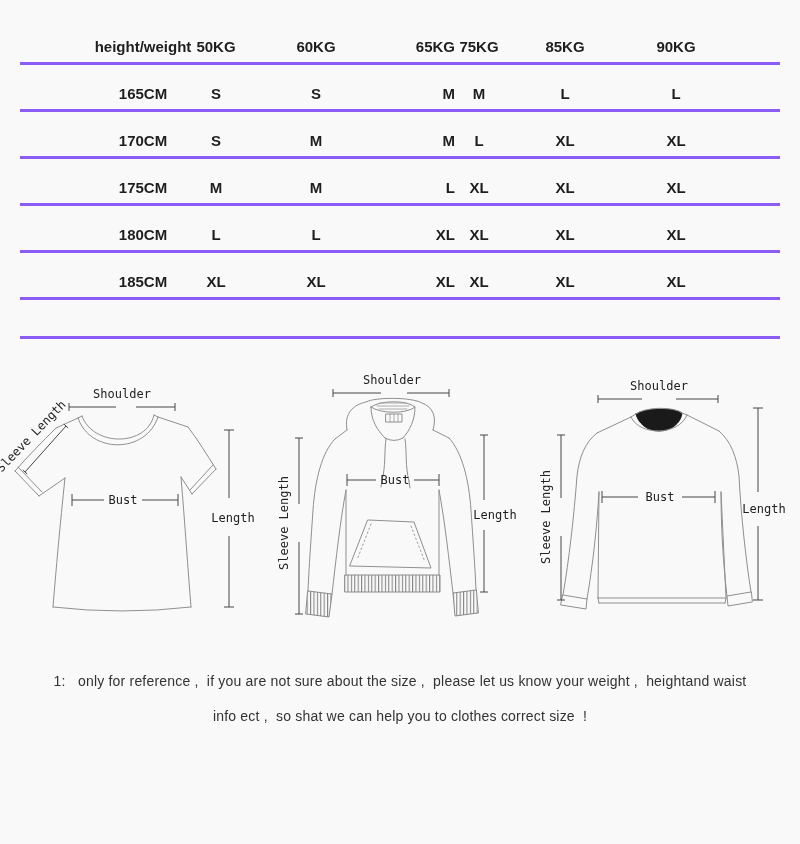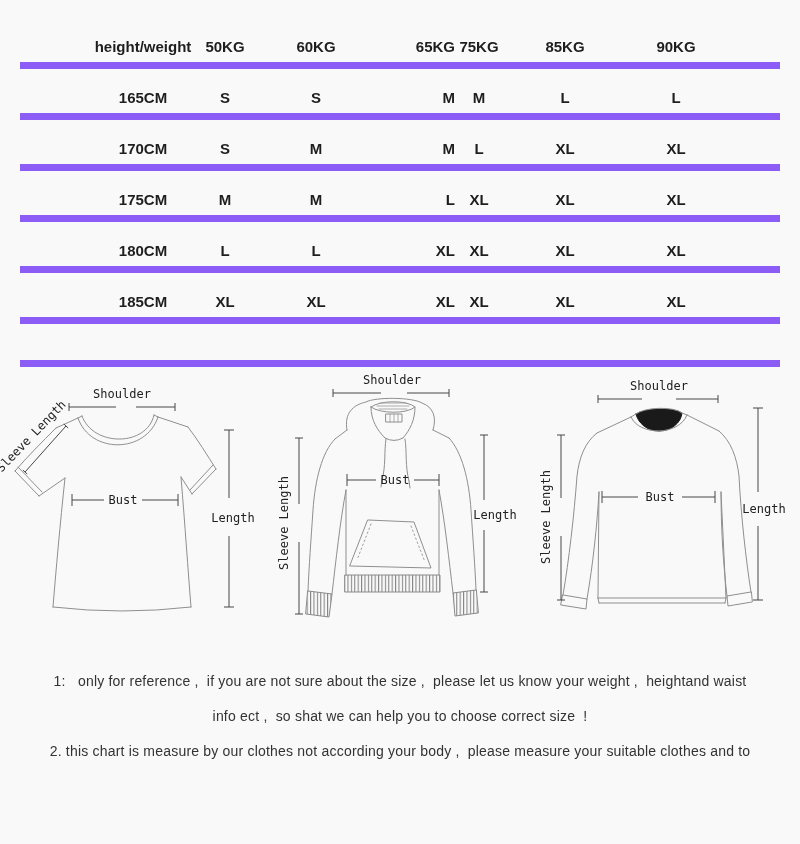--- a/index.html
+++ b/index.html
@@ -4,30 +4,30 @@
 <style>
   html,body { margin:0; padding:0; }
   body { background:#e9e9e9; font-family:"Liberation Sans", sans-serif; }
   #page {
     position:relative; width:800px; height:844px; margin:0 auto;
     background:#f9f9f9; overflow:hidden;
   }
 
   
   #size-table { position:absolute; left:20px; top:28px; width:760px; }
-  .trow { position:relative; border-bottom:7px solid #8b5cf6; }
+  .trow { position:relative; border-bottom:3px solid #8b5cf6; }
   .trow.thead { height:34px; }
   .trow.tdata { height:44px; }
   .trow.tempty { height:36px; }
   .tcell {
     position:absolute; bottom:7px; width:120px; text-align:center;
     font-size:15px; font-weight:bold; color:#1e1e1e; white-space:nowrap;
   }
   .c0 { left:63px;  }
-  .c1 { left:145px; }
+  .c1 { left:136px; }
   .c2 { left:236px; }
   .c3 { left:315px;text-align:right; }
   .c4 { left:399px;margin-top:43px; }
   .c5 { left:485px;margin-top:8px; }
   .c6 { left:596px; }
 
   
   .diagram { position:absolute; top:340px; }
   #dia-tshirt { left:0; }
   #dia-hoodie { left:265px; }
@@ -215,17 +215,16 @@
       <path d="M 223,68 H 233 M 228,68 V 152 M 228,186 V 260 M 223,260 H 233"></path>
     </g>
     <text class="dlabel" x="129" y="50" text-anchor="middle">Shoulder</text>
     <text class="dlabel" x="20" y="177" text-anchor="middle" transform="rotate(-90 20 177)">Sleeve Length</text>
     <text class="dlabel" x="130" y="161" text-anchor="middle">Bust</text>
     <text class="dlabel" x="234" y="173" text-anchor="middle">Length</text>
   </svg>
 
   <div id="notes">
     <div class="note-line">1:   only for reference ,  if you are not sure about the size ,  please let us know your weight ,  heightand waist</div>
-    <div class="note-line">info ect ,  so shat we can help you to choose correct size  !</div>
-    <div class="note-line">2. this chart is measure by our clothes not according your body ,  please measure your suitable clothes and to</div>
+    <div class="note-line">info ect ,  so shat we can help you to clothes correct size  !</div>
   </div>
 
 </div>
 
 </body></html>

